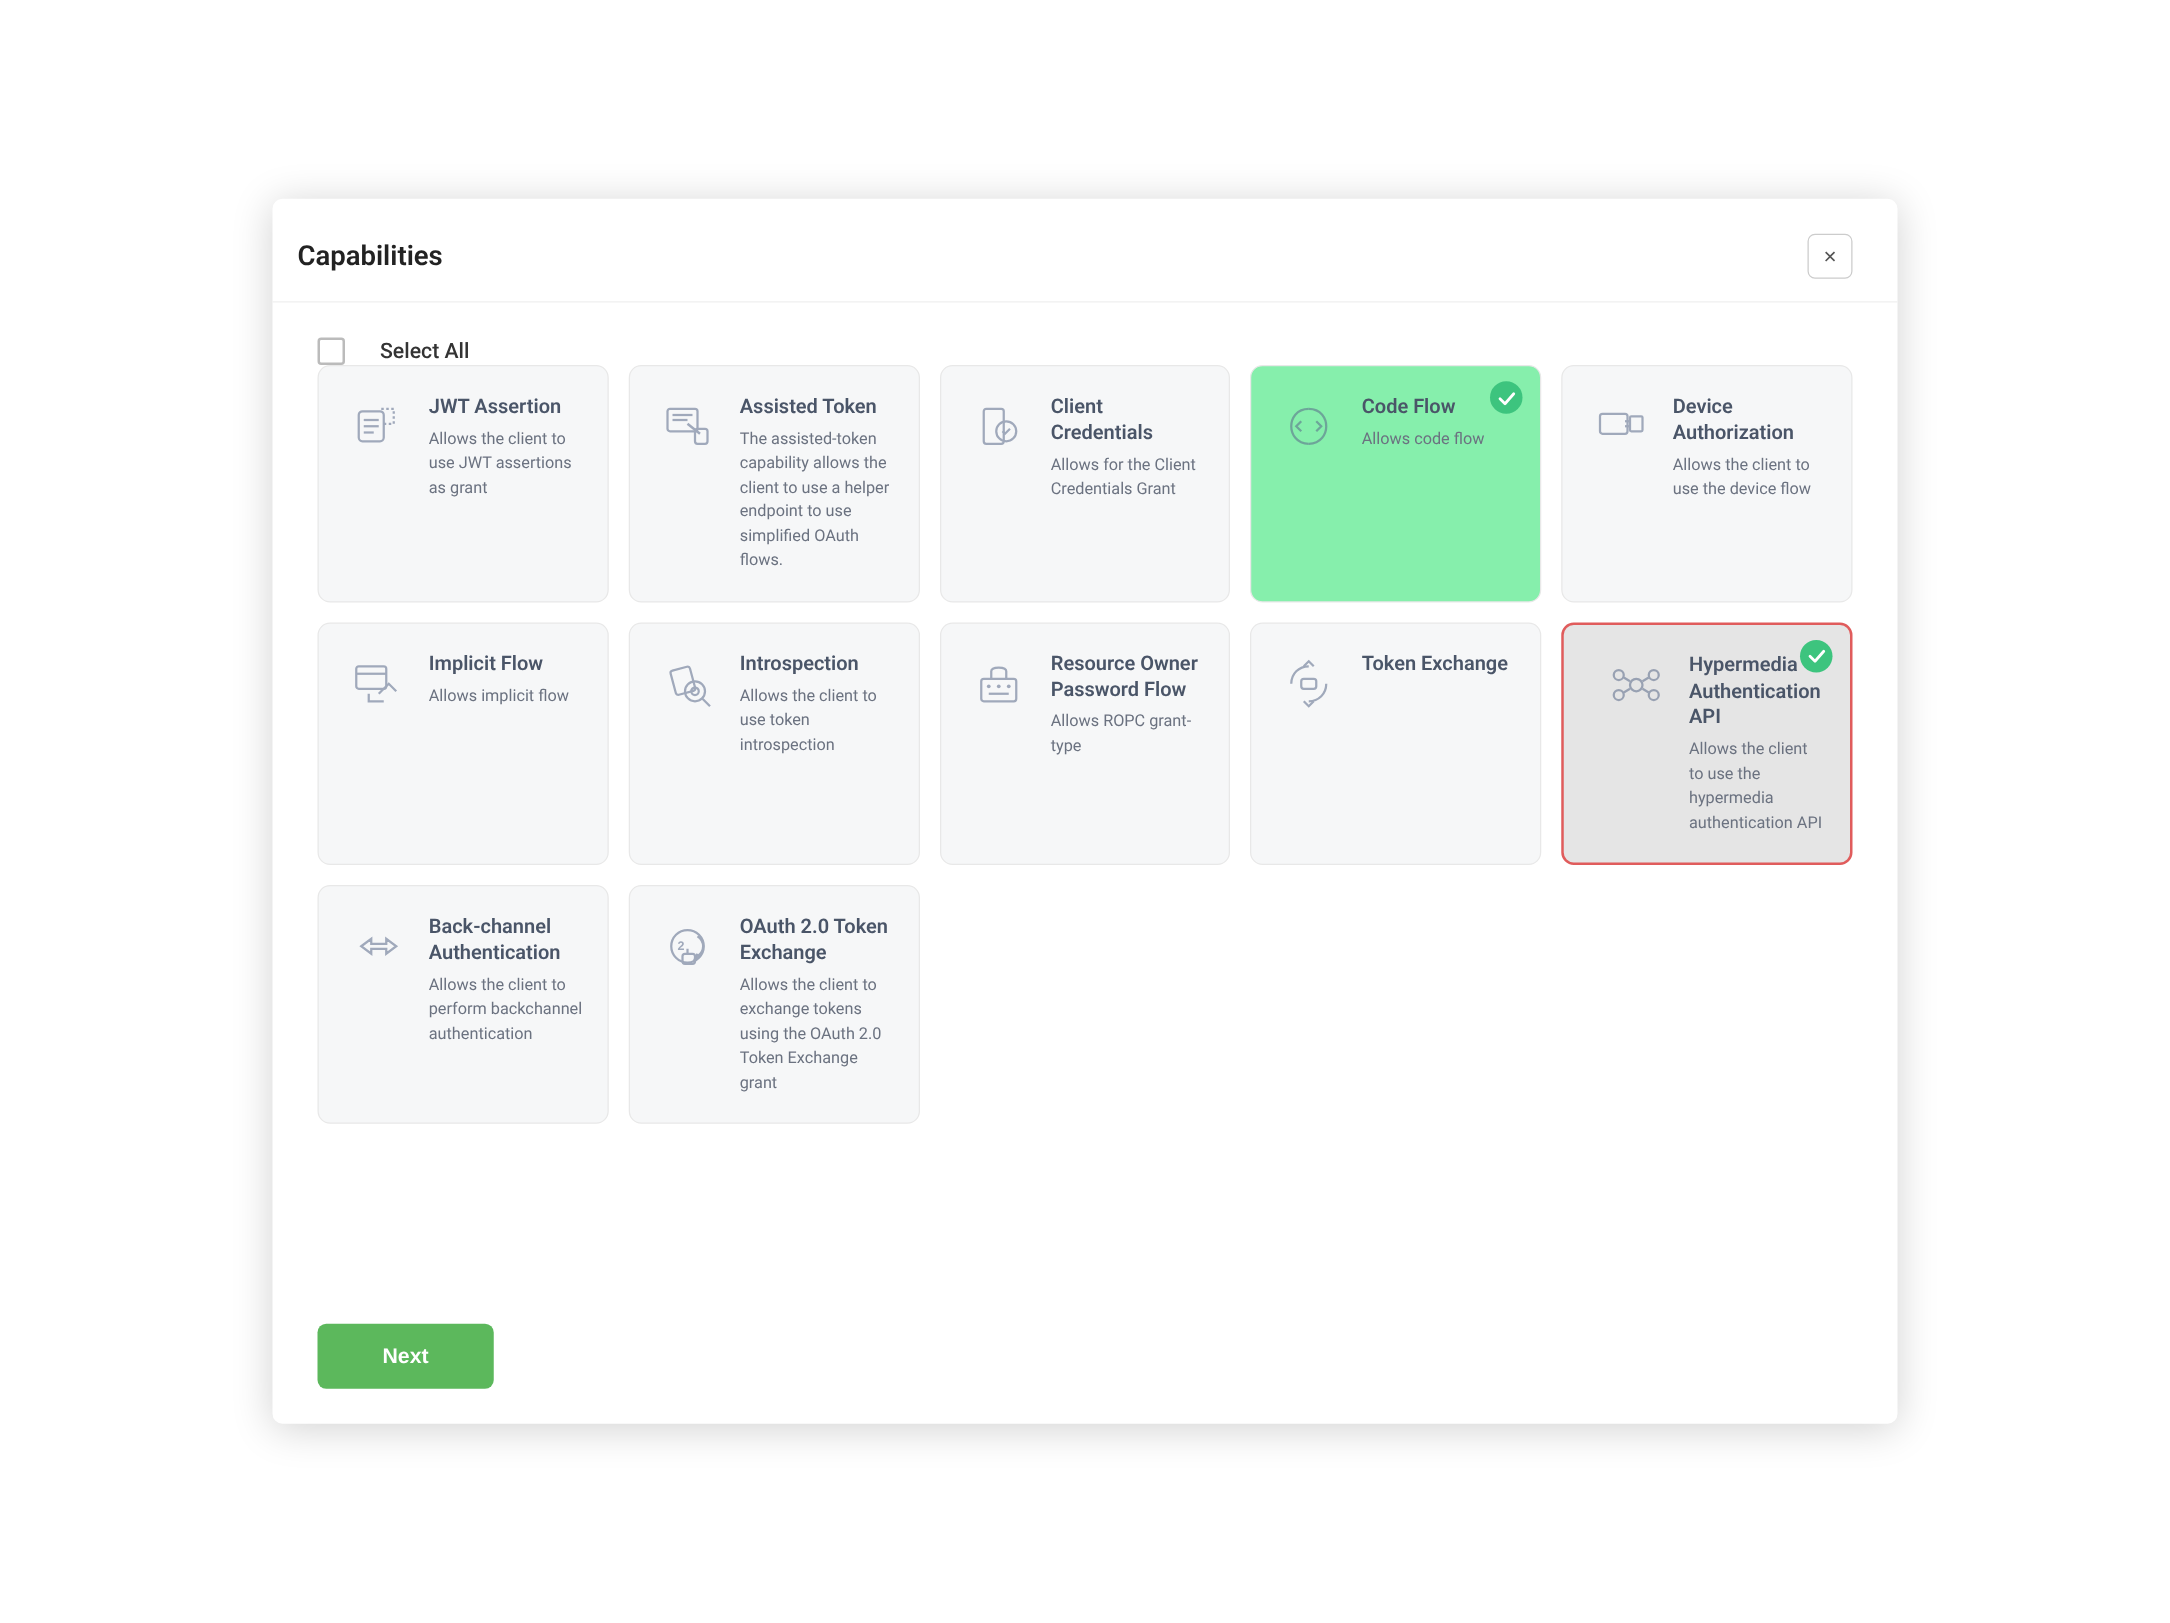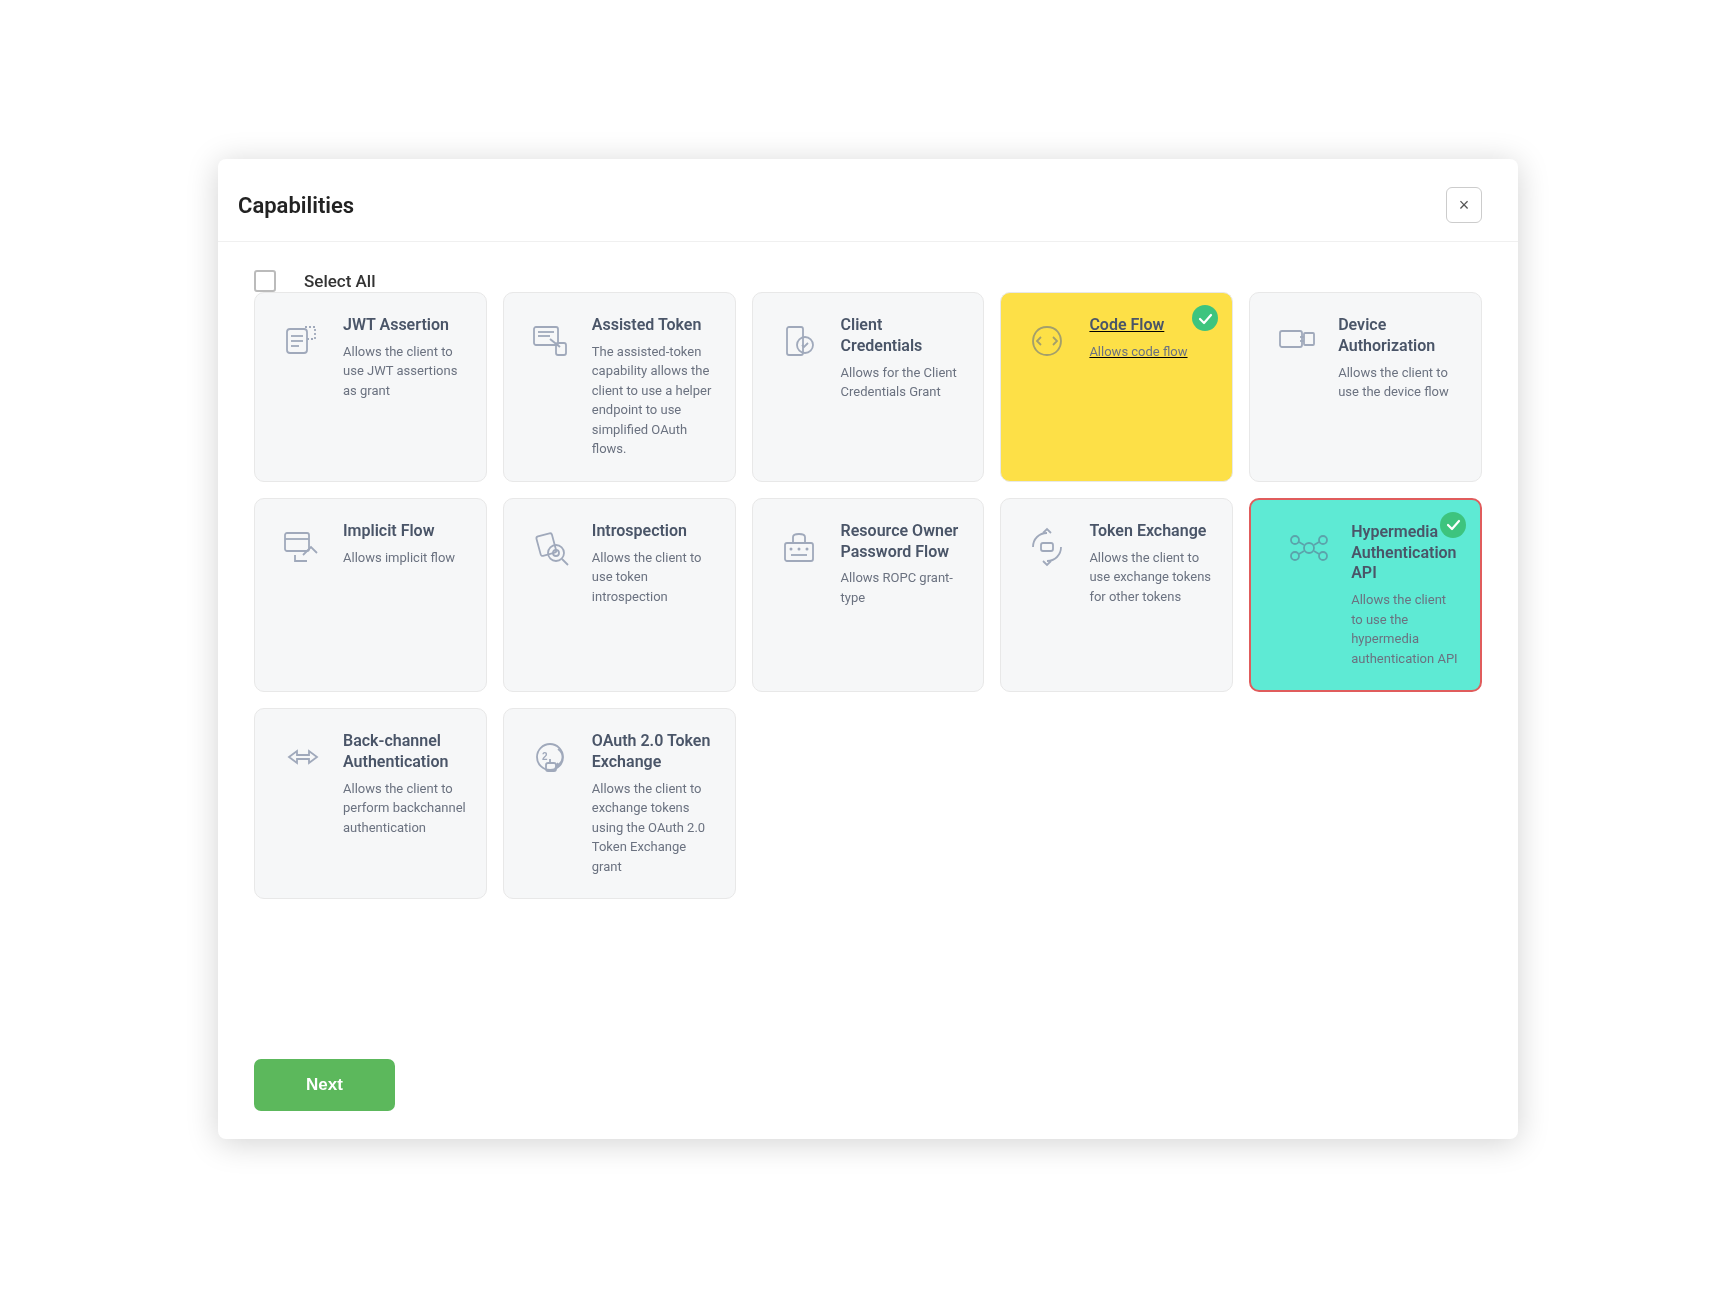--- a/index.html
+++ b/index.html
@@ -84,27 +84,26 @@
       display: flex;
       flex-direction: row;
       align-items: flex-start;
       gap: 16px;
       position: relative;
       cursor: pointer;
       min-height: 120px;
     }
     .cap-card.selected-card {
       border: 2px solid #e05c5c;
-      background: #5eead4;
+      background: #e5e5e5;
       padding-left: 32px;
     }
     .cap-card.selected-green {
       border: 1.5px solid #e8e8e8;
-      background: #fde047;
-      text-decoration: underline;
+      background: #86efac;
     }
     .cap-icon {
       width: 52px;
       height: 52px;
       flex-shrink: 0;
       display: flex;
       align-items: center;
       justify-content: center;
       opacity: 0.55;
     }
@@ -300,21 +299,20 @@
             <svg viewBox="0 0 44 44" fill="none" stroke="#5a6a8a" stroke-width="1.8">
       <path d="M8 22 C8 14 14 8 22 8"></path>
       <path d="M36 22 C36 30 30 36 22 36"></path>
       <path d="M18 8 L22 4 L26 8"></path>
       <path d="M26 36 L22 40 L18 36"></path>
       <rect x="16" y="18" width="12" height="8" rx="2"></rect>
     </svg>
           </div>
           <div class="cap-content">
             <div class="cap-title">Token Exchange</div>
-            <div class="cap-desc">Allows the client to use exchange tokens for other tokens</div>
           </div>
         </div>
         <div class="cap-card selected-card">
           <div class="cap-icon">
             <svg viewBox="0 0 44 44" fill="none" stroke="#5a6a8a" stroke-width="1.8">
       <circle cx="22" cy="22" r="5"></circle>
       <circle cx="8" cy="14" r="4"></circle>
       <circle cx="36" cy="14" r="4"></circle>
       <circle cx="8" cy="30" r="4"></circle>
       <circle cx="36" cy="30" r="4"></circle>

